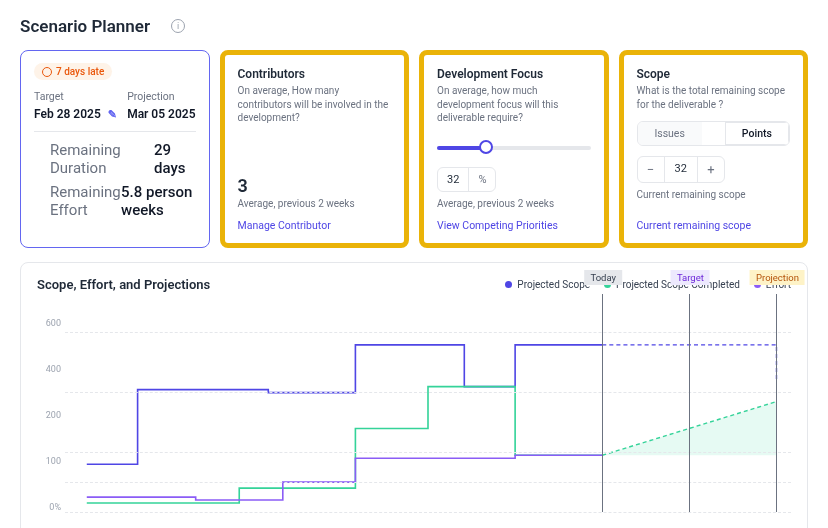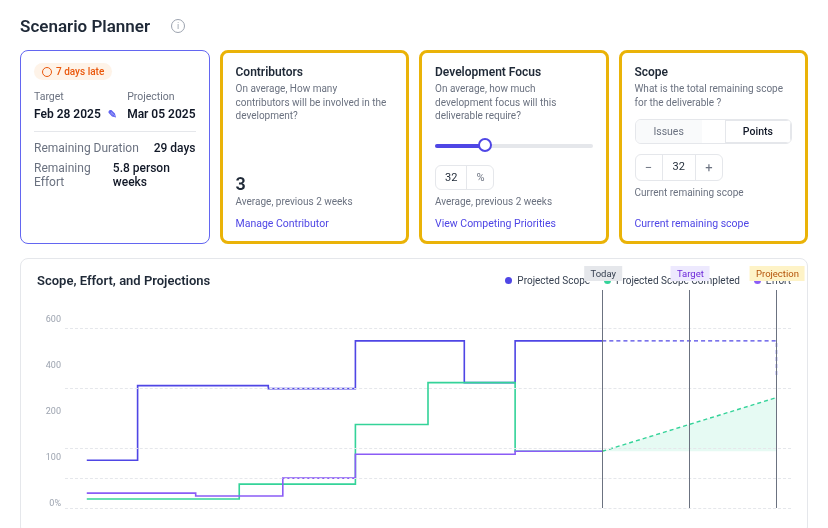--- a/index.html
+++ b/index.html
@@ -1,30 +1,30 @@
 <!DOCTYPE html>
 <html><head>
 <meta charset="utf-8">
 <style>
 * { box-sizing: border-box; margin: 0; padding: 0; }
 body { font-family: -apple-system, BlinkMacSystemFont, "Segoe UI", Roboto, sans-serif; background: #fff; color: #1f2937; width: 828px; padding: 16px 20px; }
 .header { display: flex; align-items: center; gap: 21px; margin-bottom: 14px; }
 .header h1 { font-size: 17px; font-weight: 600; }
 .info-icon { width: 14px; height: 14px; border: 1.2px solid #9ca3af; border-radius: 50%; display: inline-flex; align-items: center; justify-content: center; font-size: 9px; color: #9ca3af; }
 .cards { display: grid; grid-template-columns: repeat(4, 1fr); gap: 10px; margin-bottom: 14px; }
-.card { border: 3px solid #eab308; border-radius: 8px; padding: 12px 13px 11px; display: flex; flex-direction: column; min-height: 172px; }
+.card { border: 5px solid #eab308; border-radius: 8px; padding: 12px 13px 11px; display: flex; flex-direction: column; min-height: 172px; }
 .card.highlight { border: 1.5px solid #6366f1; }
 .badge { display: inline-flex; align-items: center; gap: 4px; background: #fef3e8; color: #ea580c; border-radius: 12px; padding: 3px 8px; font-size: 10px; font-weight: 500; width: fit-content; margin-bottom: 10px; }
 .badge-dot { width: 10px; height: 10px; border: 1.3px solid #ea580c; border-radius: 50%; }
 .row { display: flex; justify-content: space-between; }
 .label { font-size: 10.5px; color: #6b7280; margin-bottom: 4px; }
 .value { font-size: 12px; font-weight: 600; color: #111827; }
 .edit-icon { color: #6366f1; margin-left: 4px; font-size: 11px; }
 .divider { border: none; border-top: 1px solid #e5e7eb; margin: 10px 0 9px; }
-.kv { display: flex; justify-content: space-between; font-size: 12px; margin-bottom: 6px; }
+.kv { display: flex; justify-content: space-between; font-size: 15px; margin-bottom: 6px; margin-left: 16px; }
 .kv .k { color: #6b7280; }
 .kv .v { color: #111827; font-weight: 500; }
 .card-title { font-size: 12px; font-weight: 600; margin-bottom: 3px; }
 .card-sub { font-size: 10px; color: #6b7280; line-height: 1.35; margin-bottom: 10px; }
 .big-num { font-size: 18px; font-weight: 600; margin-top: auto; }
 .sub-note { font-size: 10px; color: #6b7280; margin-top: 2px; }
 .link { color: #4f46e5; font-size: 10.5px; margin-top: auto; padding-top: 10px; cursor: pointer; }
 .slider-wrap { position: relative; height: 14px; margin: 6px 0 12px; }
 .slider-track { position: absolute; top: 5px; left: 0; right: 0; height: 4px; background: #e5e7eb; border-radius: 2px; }
 .slider-fill { position: absolute; top: 5px; left: 0; width: 32%; height: 4px; background: #4f46e5; border-radius: 2px; }

